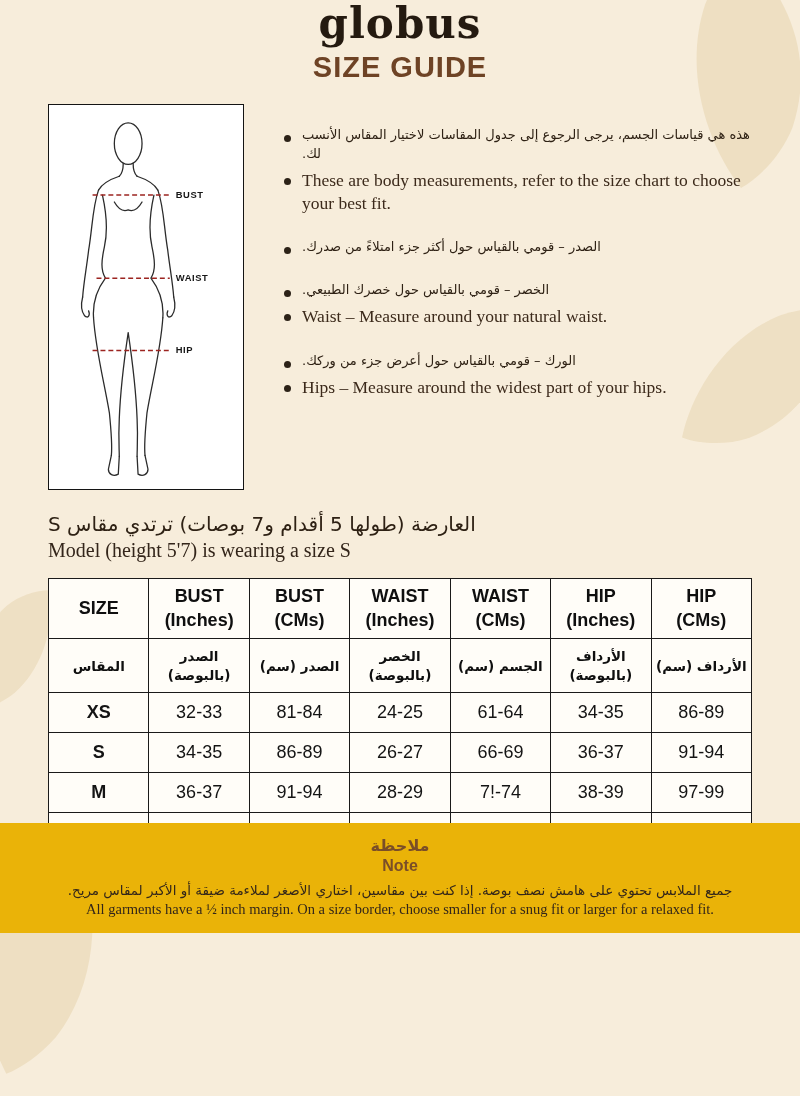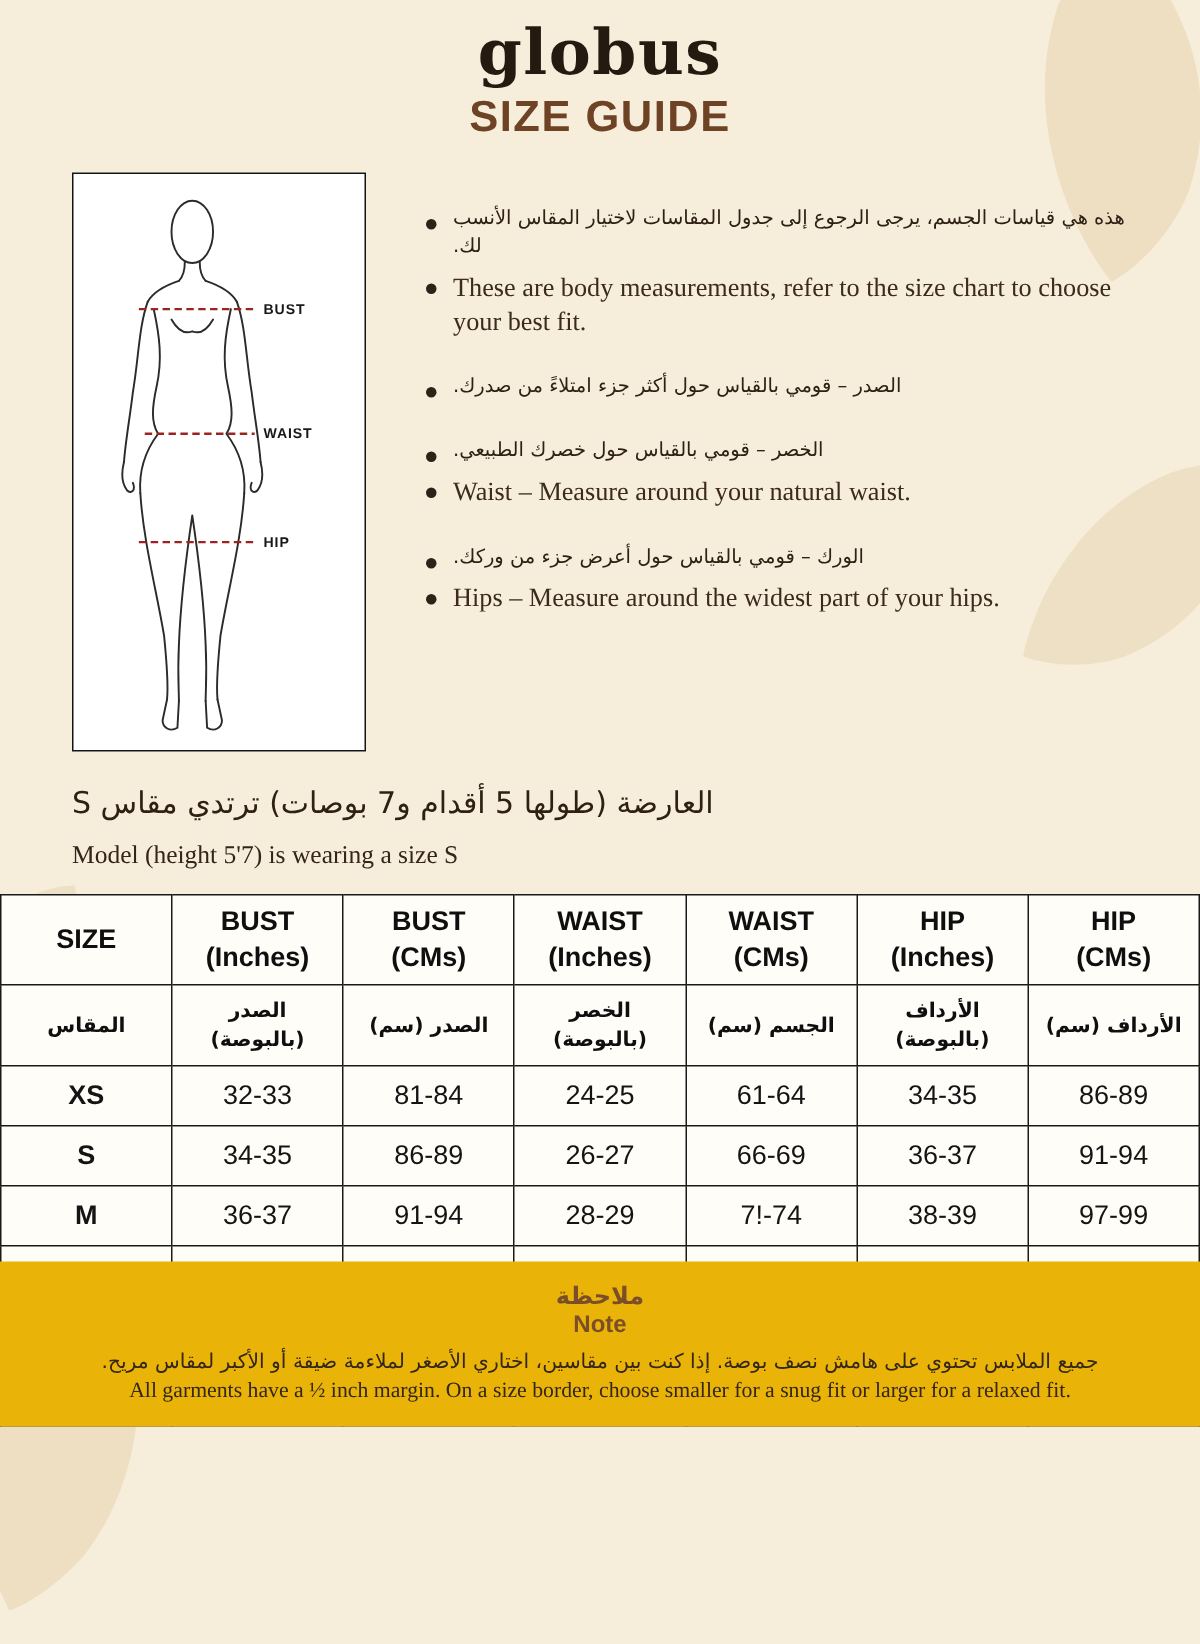--- a/index.html
+++ b/index.html
@@ -5,21 +5,21 @@
   * { box-sizing: border-box; margin: 0; padding: 0; }
   html, body { width: 800px; height: 1096px; }
   body {
     background: #f7eddb;
     font-family: "Liberation Serif", serif;
     color: #33251a;
     position: relative;
     overflow: hidden;
   }
   .leaf { position: absolute; z-index: 0; pointer-events: none; }
-  .main { position: relative; z-index: 1; padding-top: 12px; }
+  .main { position: relative; z-index: 1; padding-top: 1px; }
 
   .brand {
     text-align: center;
     font-family: "DejaVu Serif", serif;
     font-weight: bold;
     font-size: 42px;
     color: #241a10;
     letter-spacing: 1px;
     line-height: 1.1;
   }
@@ -57,26 +57,26 @@
   }
   .bullet-item.en p {
     font-size: 17.5px; line-height: 1.3; color: #3c2a1b;
   }
 
   .model-note { padding: 0 48px; margin-top: 22px; }
   .model-note .ar {
     font-family: "DejaVu Sans", sans-serif;
     font-size: 20px; color: #2e2114; text-align: left;
   }
-  .model-note .en { font-size: 17px; margin-top: 13px; color: #33251a; }
+  .model-note .en { font-size: 20px; margin-top: 3px; color: #33251a; }
 
   .size-table {
     border-collapse: collapse;
     table-layout: fixed;
-    width: 800px;
+    width: 704px;
     margin: 16px auto 0;
     background: #fffdf8;
     font-family: "Liberation Sans", sans-serif;
   }
   .size-table th, .size-table td {
     border: 1px solid #1a1a1a;
     text-align: center;
     vertical-align: middle;
     padding: 0 2px;
   }

